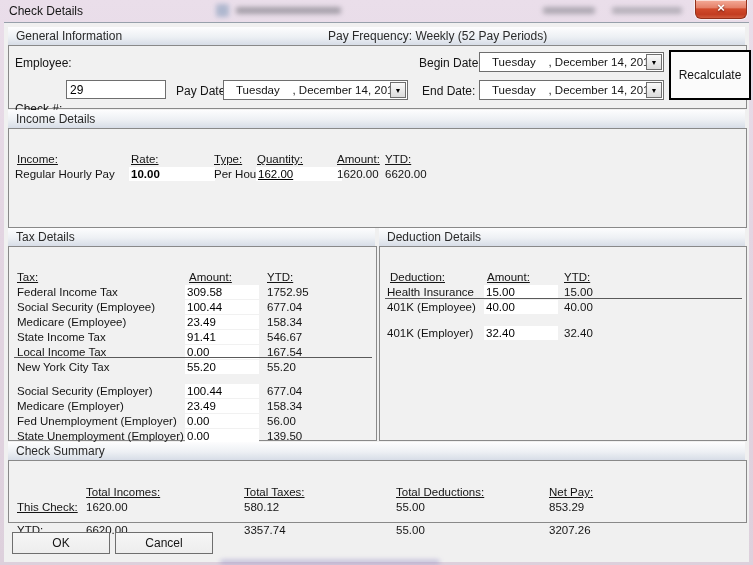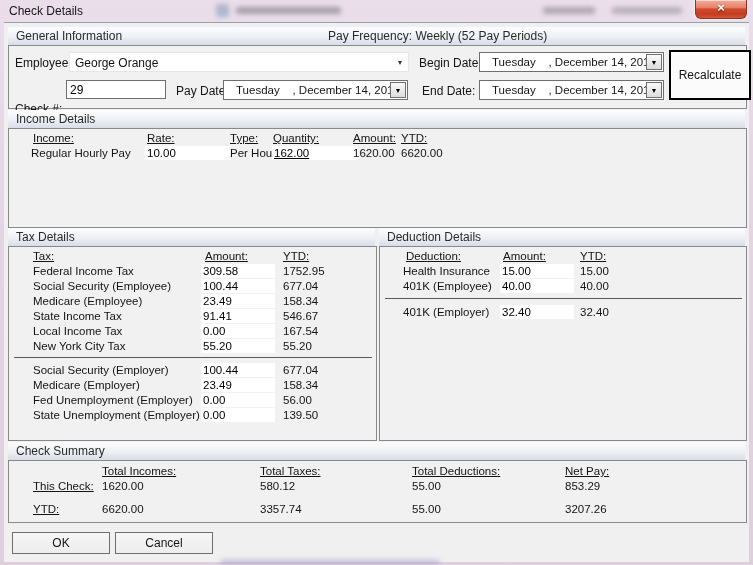--- a/index.html
+++ b/index.html
@@ -20,21 +20,21 @@
   
   .client{position:absolute;left:4px;top:22px;width:745px;height:539px;
     background:#f0f0f0;border-top:1px solid #97a0ab;}
   .band{position:absolute;height:18px;left:4px;
     background:linear-gradient(180deg,#fdfdfe 0%,#edf0f4 55%,#d7dde7 100%);
     border-bottom:1px solid #b3bac6;line-height:17px;color:#2a2a2a;}
   .band .bt{position:absolute;left:8px;top:0;line-height:18px;}
   .gbox{position:absolute;background:#f1f1f1;border:1px solid #898989;}
   .lbl{position:absolute;white-space:nowrap;}
   .u{text-decoration:underline;}
-  .row{position:absolute;left:16px;right:0;height:15px;line-height:15px;font-size:11.5px;}
+  .row{position:absolute;left:0;right:0;height:15px;line-height:15px;font-size:11.5px;margin-top:21px;}
   .row .lbl{line-height:15px;}
   .txt-input{position:absolute;border:1px solid #6e6e6e;background:#fff;
     font:12px "Liberation Sans",sans-serif;padding:1px 3px;box-sizing:border-box;}
   .flat-input{position:absolute;border:none;background:#fff;
     font:11.5px "Liberation Sans",sans-serif;padding:0 2px;height:14px;box-sizing:border-box;}
   .combo-flat{position:absolute;background:#fff;height:20px;line-height:20px;
     padding-left:5px;box-sizing:border-box;cursor:default;border:1px solid #e6e6e6;}
   .combo-flat .arr{position:absolute;right:6px;top:0;font-size:8px;color:#333;line-height:20px;}
   .datecombo{position:absolute;height:20px;border:1px solid #6e6e6e;background:#fff;
     box-sizing:border-box;cursor:default;}
@@ -71,24 +71,20 @@
   </div>
 
   <div class="client">
 
     <div class="band" style="top:4px;width:737px;">
       <span class="bt">General Information</span>
       <span class="lbl" style="left:320px;top:0;line-height:18px;">Pay Frequency: Weekly (52 Pay Periods)</span>
     </div>
     <div class="gbox" style="left:4px;top:22px;width:737px;height:62px;">
       <span class="lbl" style="left:6px;top:10px;">Employee:</span>
-      <div class="combo-flat" style="left:60px;top:6px;width:340px;">
-        <span>George Orange</span>
-        <span class="arr">▾</span>
-      </div>
       <span class="lbl" style="left:410px;top:10px;">Begin Date:</span>
       <div class="datecombo" style="left:470px;top:6px;width:185px;">
         <span class="dtext">Tuesday    , December 14, 2010</span>
         <span class="dd-btn">▼</span>
       </div>
 
       <span class="lbl" style="left:6px;top:38px;margin-top:18px;">Check #:</span>
       <input class="txt-input" style="left: 57px; top: 34px; width: 100px; height: 19px;" value="29">
       <span class="lbl" style="left:167px;top:38px;">Pay Date:</span>
       <div class="datecombo" style="left:214px;top:34px;width:185px;">
@@ -111,21 +107,21 @@
       <div class="row" style="top:2px;">
         <span class="lbl u icol-income">Income:</span>
         <span class="lbl u icol-rate">Rate:</span>
         <span class="lbl u icol-type">Type:</span>
         <span class="lbl u icol-qty">Quantity:</span>
         <span class="lbl u icol-amt">Amount:</span>
         <span class="lbl u icol-ytd">YTD:</span>
       </div>
       <div class="row" style="top:17px;">
         <span class="lbl" style="left:6px;">Regular Hourly Pay</span>
-        <input class="flat-input" style="left: 120px; width: 86px;" value="10.00">
+        <input class="flat-input" style="left: 120px; width: 86px; font-weight: bold;" value="10.00">
         <span class="lbl icol-type">Per Hour</span>
         <input class="flat-input" style="left: 247px; width: 86px; text-decoration: underline;" value="162.00">
         <span class="lbl icol-amt">1620.00</span>
         <span class="lbl icol-ytd">6620.00</span>
       </div>
     </div>
 
     <div class="band" style="top:205px;width:367px;">
       <span class="bt">Tax Details</span>
     </div>

